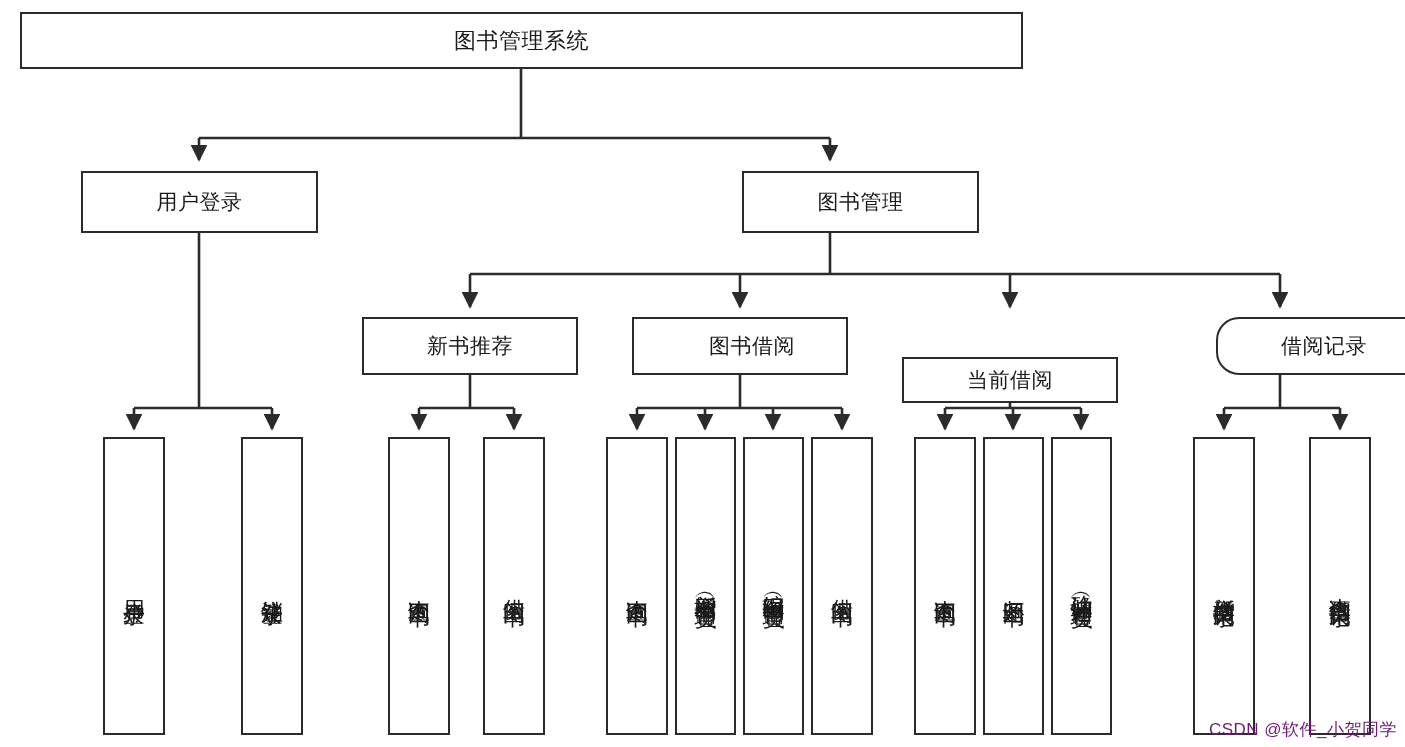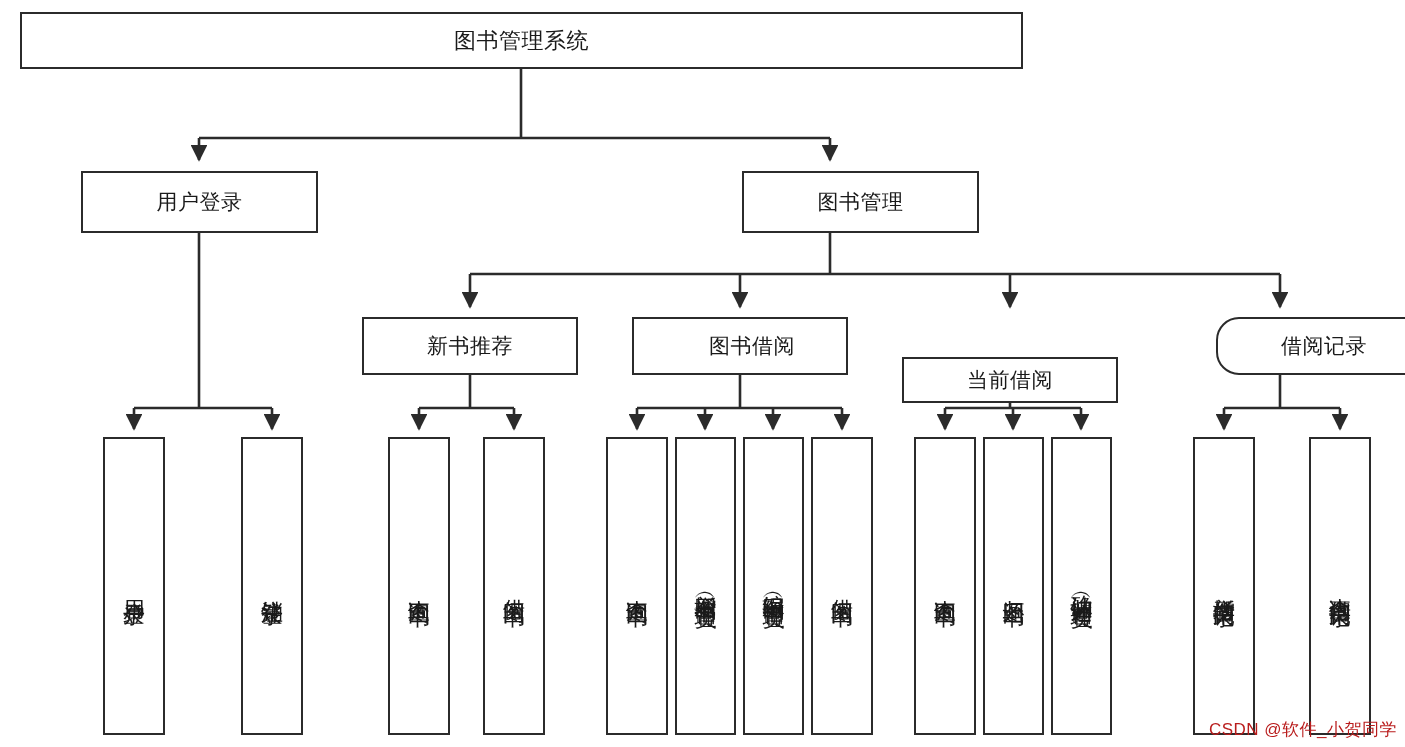--- a/index.html
+++ b/index.html
@@ -60,21 +60,21 @@
     font-size: 22px;
     line-height: 1.18;
     letter-spacing: 2px;
     max-height: 100%;
   }
   .watermark {
     position: absolute;
     right: 8px;
     bottom: 6px;
     font-size: 17px;
-    color: #b91c1c;
+    color: #701a75;
     letter-spacing: 0.5px;
     z-index: 5;
     white-space: nowrap;
     font-family: "Liberation Sans", "DejaVu Sans", sans-serif;
   }
 </style>
 </head>
 <body>
 
 <div id="canvas">

